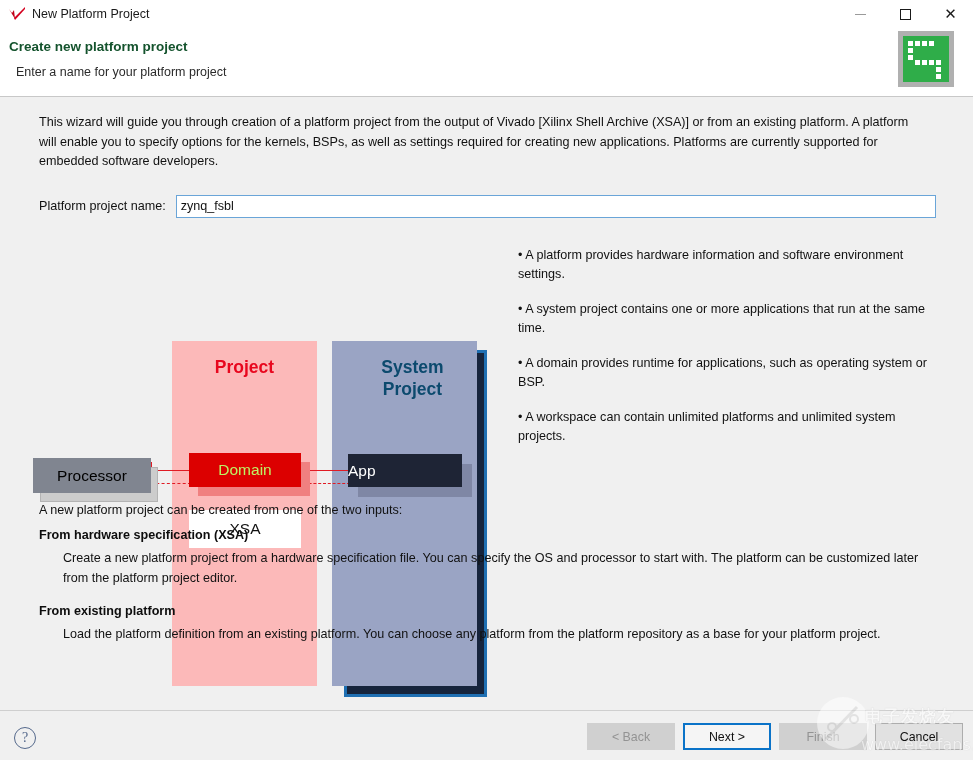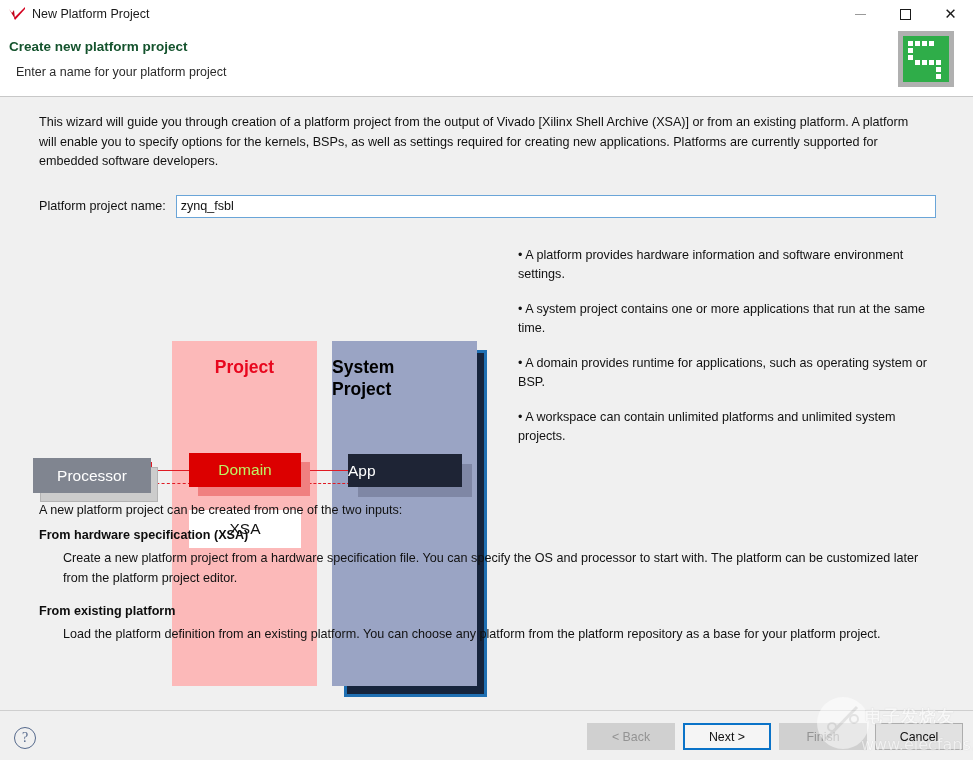--- a/index.html
+++ b/index.html
@@ -162,25 +162,26 @@
     border: 3px solid #1f6fb2;
     background: #16243c;
   }
   .sysproj {
     left: 332px; top: 101px;
     width: 145px; height: 345px;
     background: #9aa4c4;
   }
   .sysproj-title {
     position: absolute;
-    left: 0; top: 15px;
+    left: 8px; top: 15px;
     width: 100%;
+    text-align: center;
     font-size: 17.5px;
     font-weight: bold;
-    color: #000000;
+    color: #0c4a6e;
     line-height: 22px;
   }
   .platproj {
     left: 172px; top: 101px;
     width: 145px; height: 345px;
     background: #fcb9b9;
   }
   .platproj-title {
     position: absolute;
     left: 0; top: 15px;
@@ -214,21 +215,21 @@
     left: 40px; top: 227px;
     width: 118px; height: 35px;
     background: #cccccc;
     border: 1px solid #b4b4b4;
   }
   .proc {
     left: 33px; top: 218px;
     width: 118px; height: 35px;
     background: #808590;
     display: flex; align-items: center; justify-content: center;
-    color: #ffffff;
+    color: #000000;
     font-size: 15.5px;
   }
 
   
   .domain-shadow {
     left: 198px; top: 222px;
     width: 112px; height: 34px;
     background: #f08080;
   }
   .domain {

